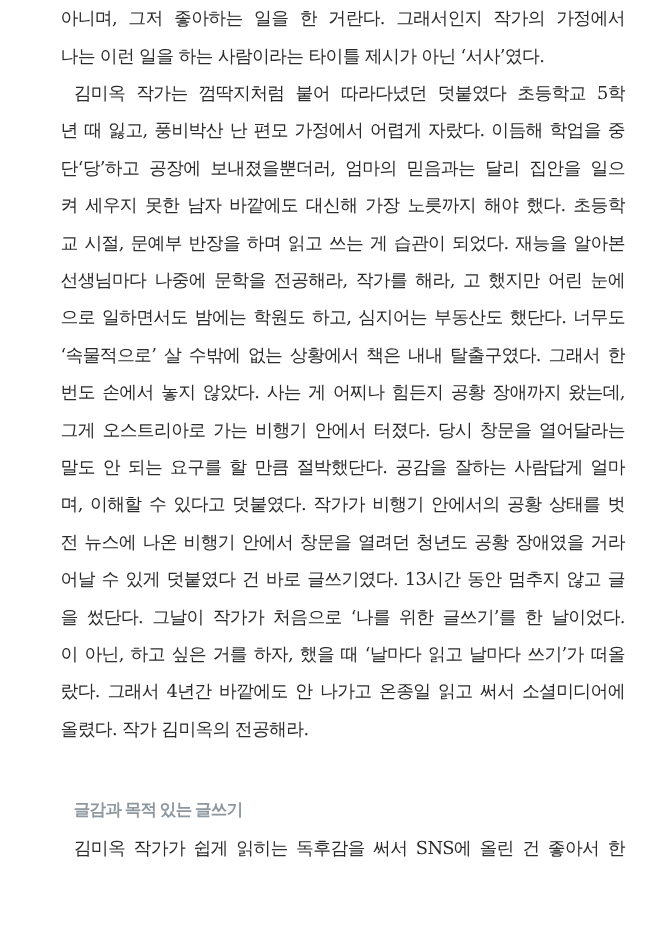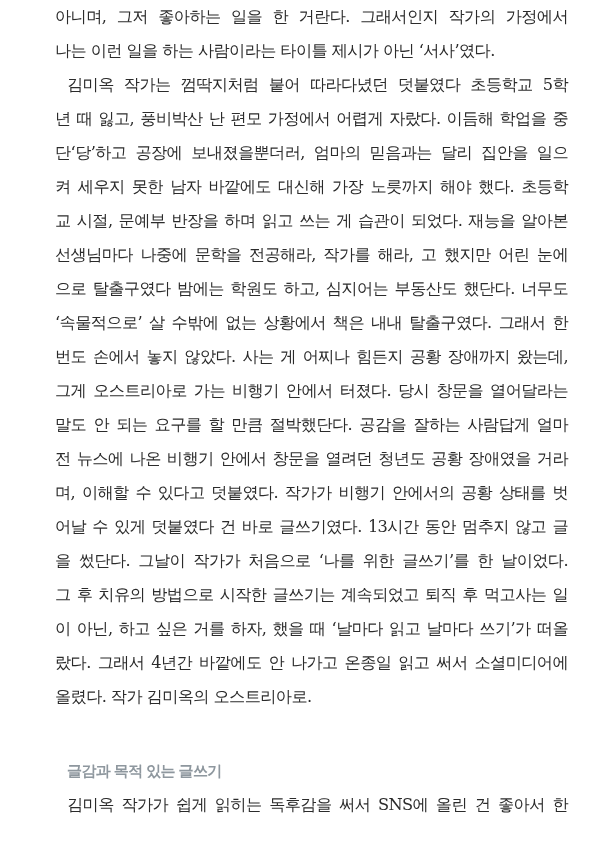--- a/index.html
+++ b/index.html
@@ -36,21 +36,21 @@
     .line.indent {
       padding-left: 12px;
     }
     .gap {
       height: 40px;
     }
     .heading {
       height: 34px;
       line-height: 34px;
       padding-left: 12px;
-      font-family: Liberation Sans, sans-serif;
+      font-family: Liberation Serif, serif;
       font-weight: bold;
       font-size: 15px;
       color: #8e979e;
       letter-spacing: -0.6px;
       white-space: nowrap;
     }
   </style>
 </head>
 <body>
 
@@ -61,33 +61,32 @@
     <div class="line last">나는 이런 일을 하는 사람이라는 타이틀 제시가 아닌 ‘서사’였다.</div>
   </div>
 
   <div>
     <div class="line indent">김미옥 작가는 껌딱지처럼 붙어 따라다녔던 덧붙였다 초등학교 5학</div>
     <div class="line">년 때 잃고, 풍비박산 난 편모 가정에서 어렵게 자랐다. 이듬해 학업을 중</div>
     <div class="line">단‘당’하고 공장에 보내졌을뿐더러, 엄마의 믿음과는 달리 집안을 일으</div>
     <div class="line">켜 세우지 못한 남자 바깥에도 대신해 가장 노릇까지 해야 했다. 초등학</div>
     <div class="line">교 시절, 문예부 반장을 하며 읽고 쓰는 게 습관이 되었다. 재능을 알아본</div>
     <div class="line">선생님마다 나중에 문학을 전공해라, 작가를 해라, 고 했지만 어린 눈에</div>
-    <div class="line">으로 탈출구였다 밤에는 학원도 하고, 심지어는 부동산도 했단다. 너무도</div>
+    <div class="line">으로 일하면서도 밤에는 학원도 하고, 심지어는 부동산도 했단다. 너무도</div>
     <div class="line">‘속물적으로’ 살 수밖에 없는 상황에서 책은 내내 탈출구였다. 그래서 한</div>
     <div class="line">번도 손에서 놓지 않았다. 사는 게 어찌나 힘든지 공황 장애까지 왔는데,</div>
     <div class="line">그게 오스트리아로 가는 비행기 안에서 터졌다. 당시 창문을 열어달라는</div>
     <div class="line">말도 안 되는 요구를 할 만큼 절박했단다. 공감을 잘하는 사람답게 얼마</div>
+    <div class="line">며, 이해할 수 있다고 덧붙였다. 작가가 비행기 안에서의 공황 상태를 벗</div>
     <div class="line">전 뉴스에 나온 비행기 안에서 창문을 열려던 청년도 공황 장애였을 거라</div>
-    <div class="line">며, 이해할 수 있다고 덧붙였다. 작가가 비행기 안에서의 공황 상태를 벗</div>
     <div class="line">어날 수 있게 덧붙였다 건 바로 글쓰기였다. 13시간 동안 멈추지 않고 글</div>
     <div class="line">을 썼단다. 그날이 작가가 처음으로 ‘나를 위한 글쓰기’를 한 날이었다.</div>
-    <div class="line">그 후 치유의 방법으로 시작한 글쓰기는 계속되었고 퇴직 후 먹고사는 일</div>
     <div class="line">이 아닌, 하고 싶은 거를 하자, 했을 때 ‘날마다 읽고 날마다 쓰기’가 떠올</div>
     <div class="line">랐다. 그래서 4년간 바깥에도 안 나가고 온종일 읽고 써서 소셜미디어에</div>
-    <div class="line last">올렸다. 작가 김미옥의 오스트리아로.</div>
+    <div class="line last">올렸다. 작가 김미옥의 전공해라.</div>
   </div>
 
   <div class="gap"></div>
 
   <div class="heading">글감과 목적 있는 글쓰기</div>
 
   <div>
     <div class="line indent">김미옥 작가가 쉽게 읽히는 독후감을 써서 SNS에 올린 건 좋아서 한</div>
   </div>
 

